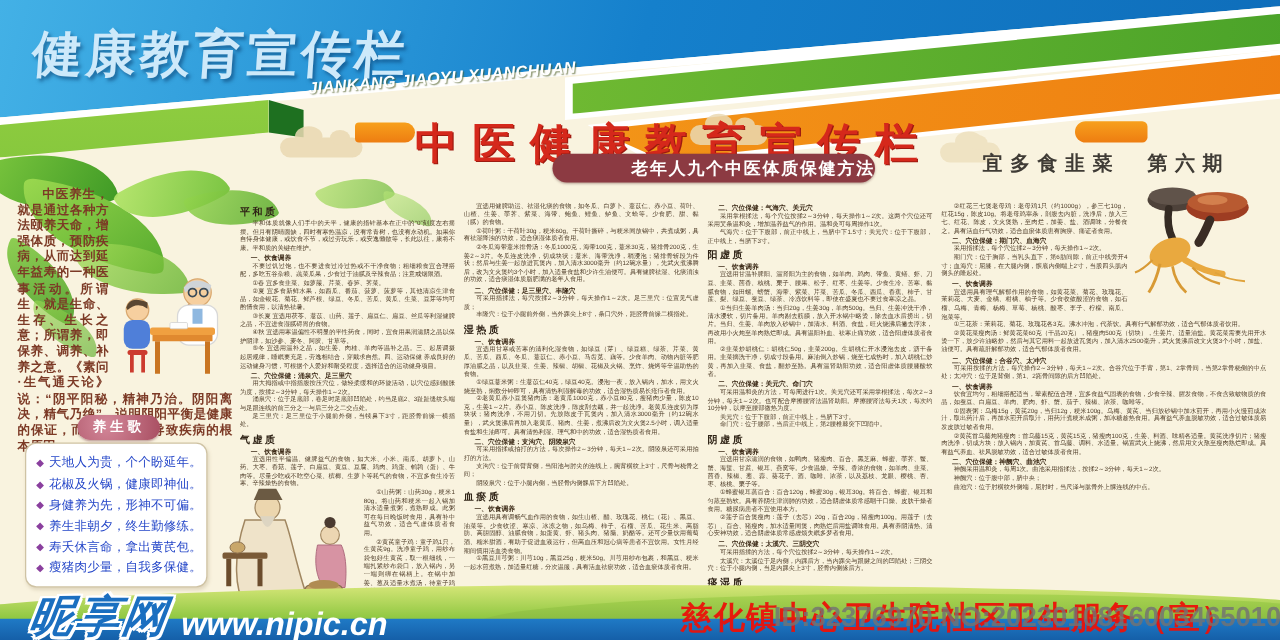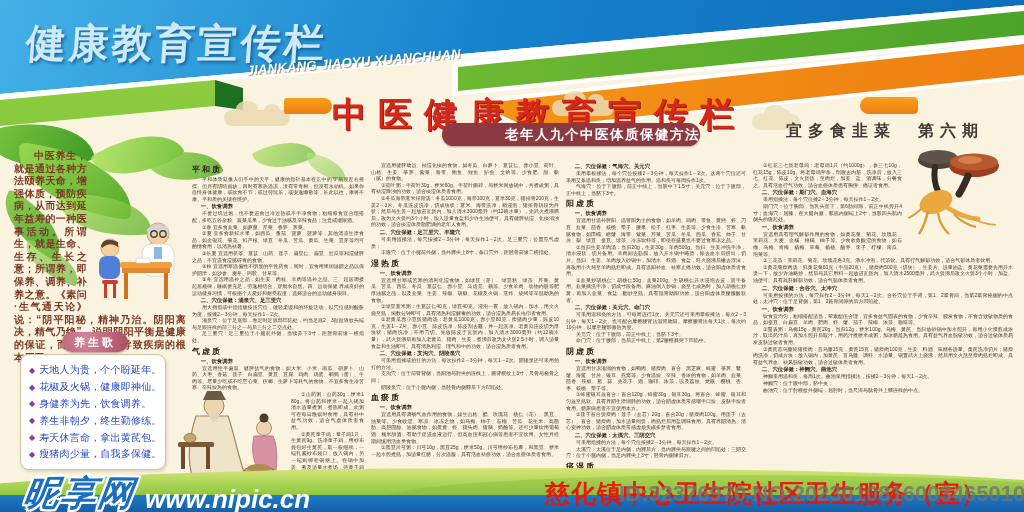--- a/index.html
+++ b/index.html
@@ -165,21 +165,21 @@
         <div class="song-line">
           <span class="diamond">◆</span>
           <span class="song-text">天地人为贵，个个盼延年。</span>
         </div>
         <div class="song-line">
           <span class="diamond">◆</span>
           <span class="song-text">花椒及火锅，健康即神仙。</span>
         </div>
         <div class="song-line">
           <span class="diamond">◆</span>
-          <span class="song-text">身健养为先，饮食调养。</span>
+          <span class="song-text">身健养为先，形神不可偏。</span>
         </div>
         <div class="song-line">
           <span class="diamond">◆</span>
           <span class="song-text">养生非朝夕，终生勤修练。</span>
         </div>
         <div class="song-line">
           <span class="diamond">◆</span>
           <span class="song-text">寿夭休言命，拿出黄芪包。</span>
         </div>
         <div class="song-line">

